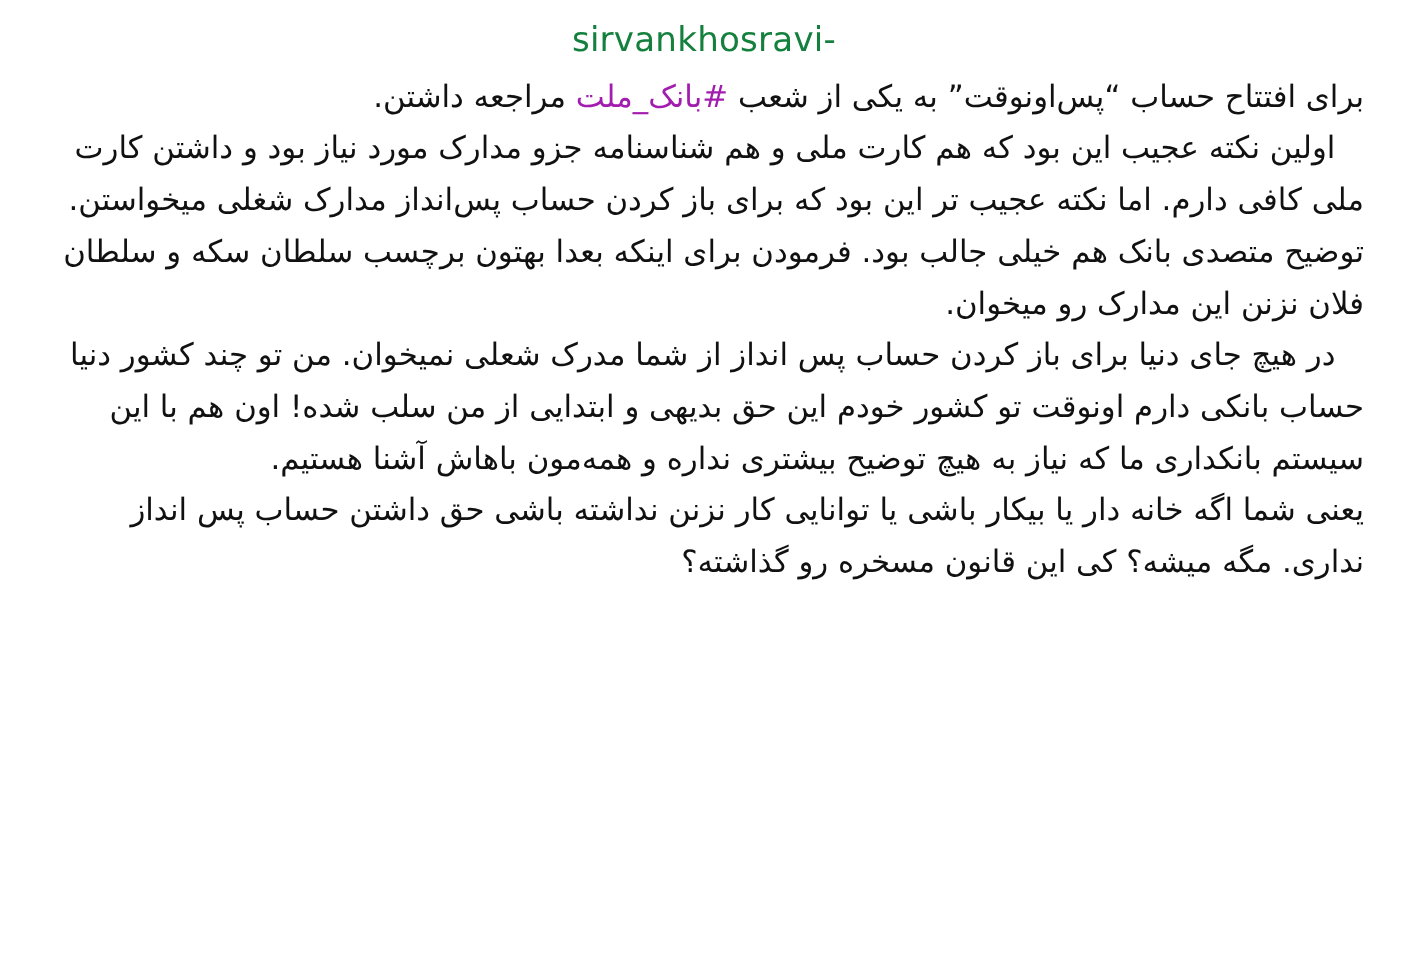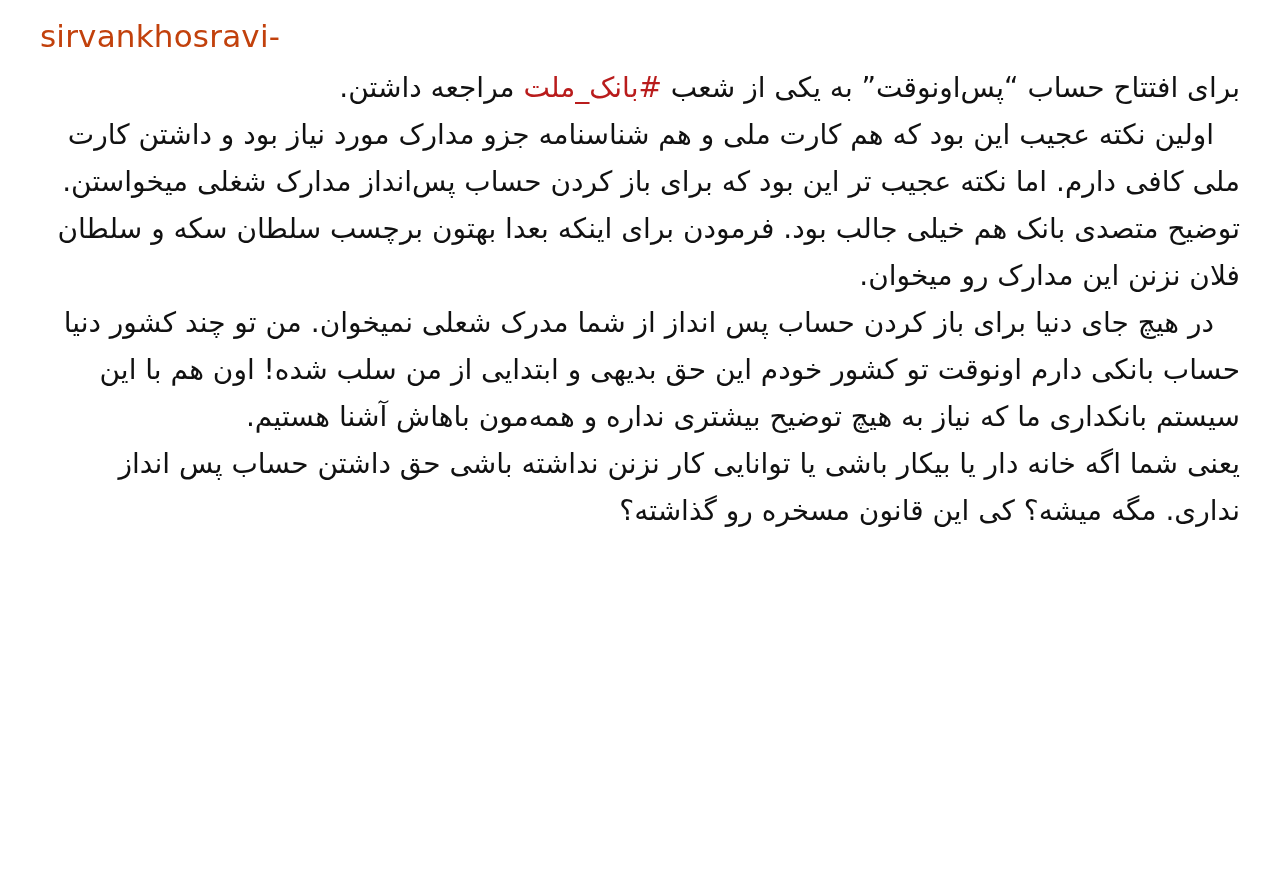--- a/index.html
+++ b/index.html
@@ -15,24 +15,24 @@
     overflow: hidden;
   }
   .post {
     box-sizing: border-box;
     width: 1280px;
     height: 872px;
     padding: 14px 40px 0 40px;
   }
   .username-line {
     direction: ltr;
-    text-align: left;
+    text-align: center;
     font-size: 31px;
     line-height: 44px;
-    color: #c2410c;
+    color: #15803d;
     letter-spacing: 0.2px;
     margin: 0 0 6px 0;
     white-space: nowrap;
   }
   .username {
     font-family: "DejaVu Sans", "Liberation Sans", sans-serif;
   }
   .dash {
     font-family: "DejaVu Sans", "Liberation Sans", sans-serif;
   }
@@ -49,21 +49,21 @@
     text-align: right;
   }
   .para + .para {
     margin-top: 0;
   }
   .indent {
     display: inline-block;
     width: 26px;
   }
   .hashtag {
-    color: #b91c1c;
+    color: #a21caf;
   }
 </style>
 </head>
 <body>
 
 <div class="post">
 
   <div class="username-line">
     <span class="username">sirvankhosravi</span><span class="dash">-</span>
   </div>

